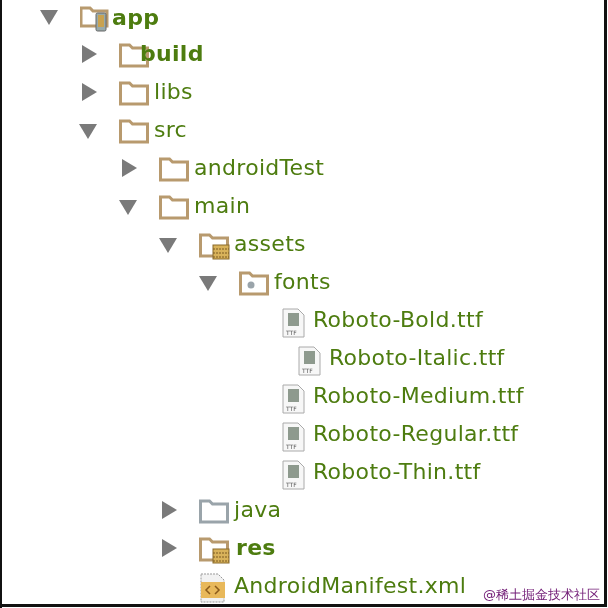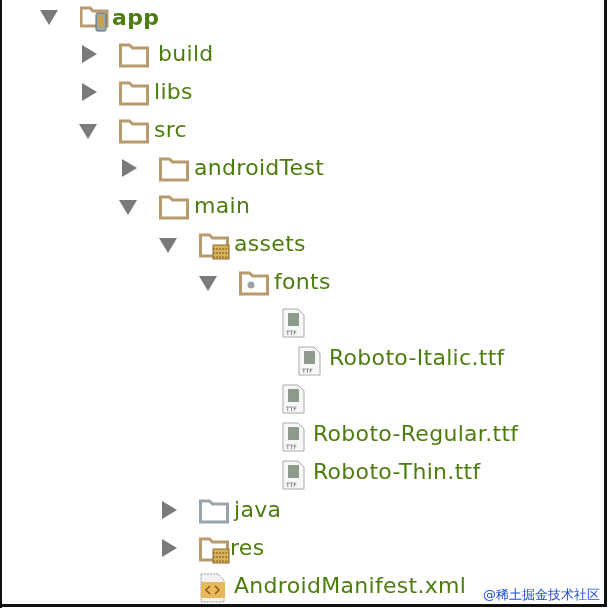--- a/index.html
+++ b/index.html
@@ -30,21 +30,21 @@
       <rect x="18" y="11" width="6" height="12" fill="#c9a24f"></rect>
     </svg>
     <span class="label bold" style="left:112px;">app</span>
   </div>
 
   <div class="row" style="left:0;top:36px;width:300px;">
     <span class="tri right" style="left:82px;top:9px;"></span>
     <svg class="icon" style="left:119px;top:7px;" width="30" height="26" viewBox="0 0 30 26">
       <path d="M1.5 2 h9 l3 3 h15 v18 h-27 z" fill="#fff" stroke="#b89a6e" stroke-width="3"></path>
     </svg>
-    <span class="label" style="left:158px;">build</span>
+    <span class="label" style="left:140px;font-weight:bold;">build</span>
   </div>
 
   <div class="row" style="left:0;top:74px;width:300px;">
     <span class="tri right" style="left:82px;top:9px;"></span>
     <svg class="icon" style="left:119px;top:7px;" width="30" height="26" viewBox="0 0 30 26">
       <path d="M1.5 2 h9 l3 3 h15 v18 h-27 z" fill="#fff" stroke="#b89a6e" stroke-width="3"></path>
     </svg>
     <span class="label" style="left:154px;">libs</span>
   </div>
 
@@ -92,35 +92,37 @@
     </svg>
     <span class="label" style="left:274px;">fonts</span>
   </div>
 
   <div class="row" style="left:0;top:302px;width:560px;">
     <svg class="icon" style="left:282px;top:6px;" width="24" height="30" viewBox="0 0 24 30">
       <path d="M1 1 h15 l6 6 v22 h-21 z" fill="#f7f7f7" stroke="#aaa" stroke-width="1"></path>
       <rect x="6" y="5" width="11" height="13" fill="#8e9a8e"></rect>
       <text x="4" y="27" font-size="6" fill="#555" font-family="DejaVu Sans, sans-serif">TTF</text>
     </svg>
+    <span class="label" style="left:313px;">Roboto-Bold.ttf</span>
   </div>
   <div class="row" style="left:16px;top:340px;width:560px;">
     <svg class="icon" style="left:282px;top:6px;" width="24" height="30" viewBox="0 0 24 30">
       <path d="M1 1 h15 l6 6 v22 h-21 z" fill="#f7f7f7" stroke="#aaa" stroke-width="1"></path>
       <rect x="6" y="5" width="11" height="13" fill="#8e9a8e"></rect>
       <text x="4" y="27" font-size="6" fill="#555" font-family="DejaVu Sans, sans-serif">TTF</text>
     </svg>
     <span class="label" style="left:313px;">Roboto-Italic.ttf</span>
   </div>
   <div class="row" style="left:0;top:378px;width:560px;">
     <svg class="icon" style="left:282px;top:6px;" width="24" height="30" viewBox="0 0 24 30">
       <path d="M1 1 h15 l6 6 v22 h-21 z" fill="#f7f7f7" stroke="#aaa" stroke-width="1"></path>
       <rect x="6" y="5" width="11" height="13" fill="#8e9a8e"></rect>
       <text x="4" y="27" font-size="6" fill="#555" font-family="DejaVu Sans, sans-serif">TTF</text>
     </svg>
+    <span class="label" style="left:313px;">Roboto-Medium.ttf</span>
   </div>
   <div class="row" style="left:0;top:416px;width:560px;">
     <svg class="icon" style="left:282px;top:6px;" width="24" height="30" viewBox="0 0 24 30">
       <path d="M1 1 h15 l6 6 v22 h-21 z" fill="#f7f7f7" stroke="#aaa" stroke-width="1"></path>
       <rect x="6" y="5" width="11" height="13" fill="#8e9a8e"></rect>
       <text x="4" y="27" font-size="6" fill="#555" font-family="DejaVu Sans, sans-serif">TTF</text>
     </svg>
     <span class="label" style="left:313px;">Roboto-Regular.ttf</span>
   </div>
   <div class="row" style="left:0;top:454px;width:560px;">
@@ -142,27 +144,27 @@
 
   <div class="row" style="left:0;top:530px;width:400px;">
     <span class="tri right" style="left:162px;top:9px;"></span>
     <svg class="icon" style="left:199px;top:7px;" width="34" height="28" viewBox="0 0 34 28">
       <path d="M1.5 2 h9 l3 3 h15 v18 h-27 z" fill="#fff" stroke="#b89a6e" stroke-width="3"></path>
       <rect x="14" y="12" width="16" height="14" fill="#d8b25a" stroke="#8a6a2a" stroke-width="1"></rect>
       <line x1="14" y1="16" x2="30" y2="16" stroke="#7a5a22" stroke-width="1" stroke-dasharray="2 1"></line>
       <line x1="14" y1="20" x2="30" y2="20" stroke="#7a5a22" stroke-width="1" stroke-dasharray="2 1"></line>
       <line x1="14" y1="24" x2="30" y2="24" stroke="#7a5a22" stroke-width="1" stroke-dasharray="2 1"></line>
     </svg>
-    <span class="label" style="left:230px;">res</span>
+    <span class="label" style="left:236px;font-weight:bold;">res</span>
   </div>
 
   <div class="row" style="left:0;top:568px;width:480px;">
     <svg class="icon" style="left:200px;top:5px;" width="28" height="30" viewBox="0 0 28 30">
       <path d="M1 1 h17 l6 6 v22 h-23 z" fill="#f2f2f2" stroke="#999" stroke-width="1" stroke-dasharray="2 1"></path>
       <rect x="1" y="9" width="24" height="16" fill="#e8b85a"></rect>
       <path d="M10 13 l-4 4 l4 4 M15 13 l4 4 l-4 4" fill="none" stroke="#8a5a1a" stroke-width="1.5"></path>
     </svg>
     <span class="label" style="left:234px;">AndroidManifest.xml</span>
   </div>
 
 </div>
 
-<div style="position:absolute;right:8px;top:586px;font-size:13px;color:#1d4ed8;">@稀土掘金技术社区</div>
+<div style="position:absolute;right:8px;top:586px;font-size:13px;color:#701a75;">@稀土掘金技术社区</div>
 
 </body></html>

